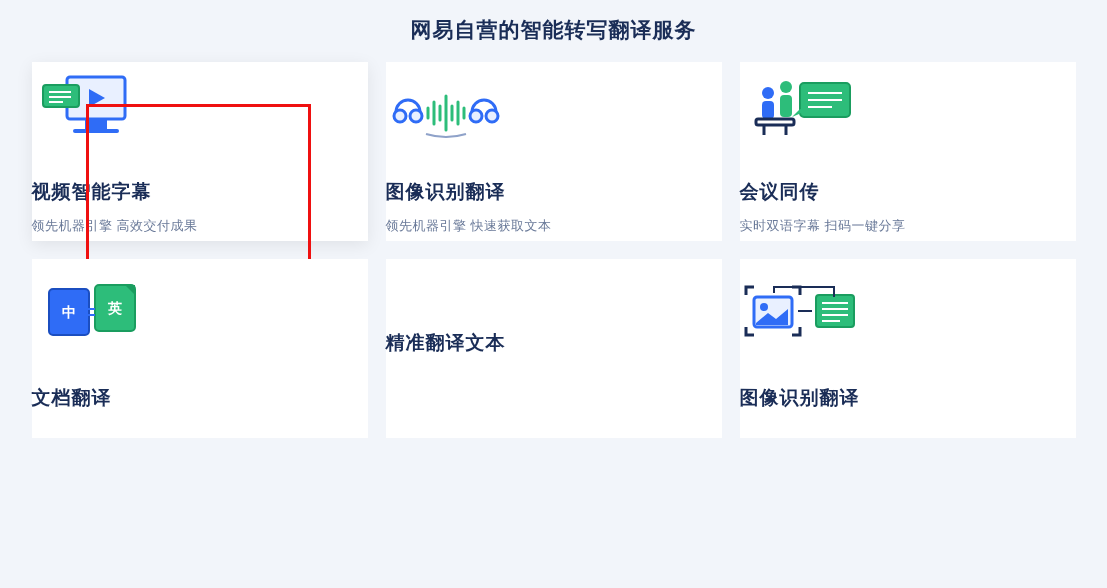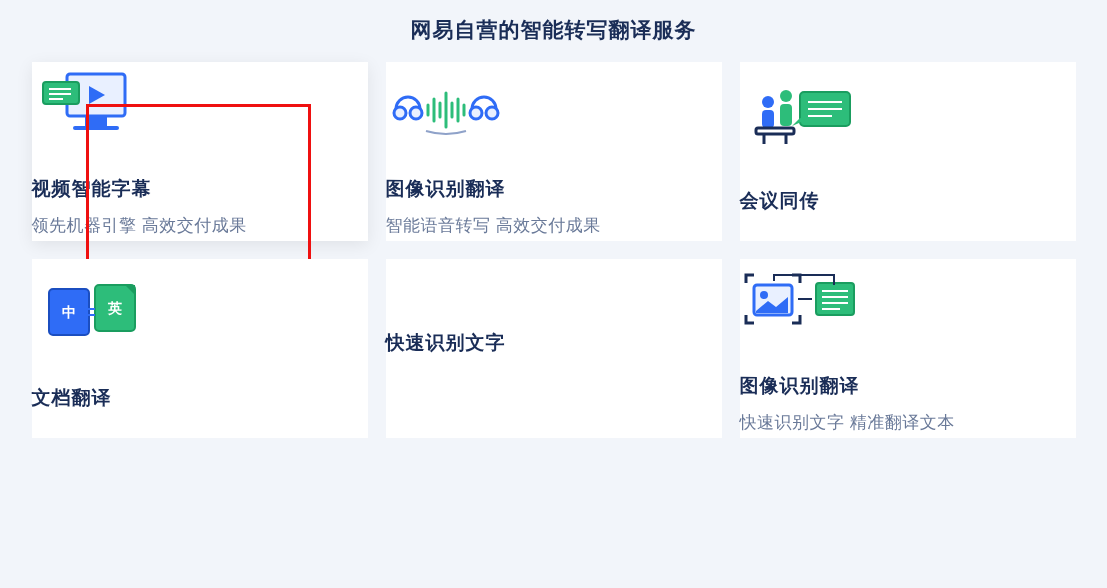--- a/index.html
+++ b/index.html
@@ -55,21 +55,21 @@
     margin-bottom: 32px;
   }
   .card-title {
     font-size: 19px;
     font-weight: 700;
     color: #1a2d57;
     margin-bottom: 12px;
     letter-spacing: 1px;
   }
   .card-desc {
-    font-size: 17px;
+    font-size: 13px;
     color: #6a7a99;
     letter-spacing: 0.5px;
   }
 </style>
 </head>
 <body>
 
 <h1 class="page-title">网易自营的智能转写翻译服务</h1>
 
 <div class="grid">
@@ -110,21 +110,21 @@
           <line x1="54" y1="28" x2="54" y2="42"></line>
           <line x1="60" y1="18" x2="60" y2="52"></line>
           <line x1="66" y1="28" x2="66" y2="42"></line>
           <line x1="72" y1="24" x2="72" y2="46"></line>
           <line x1="78" y1="30" x2="78" y2="40"></line>
         </g>
         <path d="M40 56 q20 6 40 0" fill="none" stroke="#8fa2c9" stroke-width="2"></path>
       </svg>
     </div>
     <div class="card-title">图像识别翻译</div>
-    <div class="card-desc">智能语音转写 高效交付成果</div>
+    <div class="card-desc">领先机器引擎 快速获取文本</div>
   </div>
 
   <div class="card">
     <div class="icon-wrap">
       <svg width="120" height="70" viewBox="0 0 120 70">
 
         <circle cx="28" cy="20" r="6" fill="#2f6cf6"></circle>
         <rect x="22" y="28" width="12" height="18" rx="4" fill="#2f6cf6"></rect>
         <circle cx="46" cy="14" r="6" fill="#2dbd7a"></circle>
         <rect x="40" y="22" width="12" height="22" rx="4" fill="#2dbd7a"></rect>
@@ -134,41 +134,42 @@
         <line x1="68" y1="20" x2="102" y2="20" stroke="#fff" stroke-width="2"></line>
         <line x1="68" y1="27" x2="102" y2="27" stroke="#fff" stroke-width="2"></line>
         <line x1="68" y1="34" x2="92" y2="34" stroke="#fff" stroke-width="2"></line>
 
         <rect x="16" y="46" width="38" height="6" rx="2" fill="none" stroke="#1a2d57" stroke-width="3"></rect>
         <line x1="24" y1="52" x2="24" y2="62" stroke="#1a2d57" stroke-width="3"></line>
         <line x1="46" y1="52" x2="46" y2="62" stroke="#1a2d57" stroke-width="3"></line>
       </svg>
     </div>
     <div class="card-title">会议同传</div>
+    <div class="card-desc">实时双语字幕 扫码一键分享</div>
   </div>
 
   <div class="card">
     <div class="icon-wrap">
       <svg width="110" height="70" viewBox="0 0 110 70">
         <rect x="12" y="10" width="40" height="46" rx="4" fill="#2f6cf6" stroke="#1b4ec0" stroke-width="2"></rect>
         <text x="32" y="38" font-size="14" fill="#fff" text-anchor="middle" font-weight="bold">中</text>
         <rect x="58" y="6" width="40" height="46" rx="4" fill="#2dbd7a" stroke="#1a9d5f" stroke-width="2"></rect>
         <polygon points="88,6 98,6 98,16" fill="#1a9d5f"></polygon>
         <text x="78" y="34" font-size="14" fill="#fff" text-anchor="middle" font-weight="bold">英</text>
         <g stroke="#2f6cf6" stroke-width="2">
           <line x1="48" y1="30" x2="58" y2="30"></line>
           <line x1="48" y1="36" x2="58" y2="36"></line>
         </g>
       </svg>
     </div>
     <div class="card-title">文档翻译</div>
   </div>
 
   <div class="card">
-    <div class="card-title">快速识别文字</div>
+    <div class="card-title">精准翻译文本</div>
   </div>
 
   <div class="card">
     <div class="icon-wrap">
       <svg width="120" height="70" viewBox="0 0 120 70">
 
         <path d="M6 16 v-8 h8 M52 8 h8 v8 M6 48 v8 h8 M52 56 h8 v-8" fill="none" stroke="#1a2d57" stroke-width="3"></path>
 
         <rect x="14" y="18" width="38" height="30" rx="3" fill="#e9f0ff" stroke="#2f6cf6" stroke-width="3"></rect>
         <circle cx="24" cy="28" r="4" fill="#2f6cf6"></circle>
@@ -179,16 +180,15 @@
         <rect x="76" y="16" width="38" height="32" rx="3" fill="#2dbd7a" stroke="#1a9d5f" stroke-width="2"></rect>
         <line x1="82" y1="24" x2="108" y2="24" stroke="#fff" stroke-width="2"></line>
         <line x1="82" y1="30" x2="108" y2="30" stroke="#fff" stroke-width="2"></line>
         <line x1="82" y1="36" x2="108" y2="36" stroke="#fff" stroke-width="2"></line>
         <line x1="82" y1="42" x2="100" y2="42" stroke="#fff" stroke-width="2"></line>
 
         <path d="M34 14 v-6 h60 v10" fill="none" stroke="#1a2d57" stroke-width="2"></path>
       </svg>
     </div>
     <div class="card-title">图像识别翻译</div>
-    <div class="card-desc">快速识别文字 精准翻译文本</div>
   </div>
 
 </div>
 
 </body></html>

